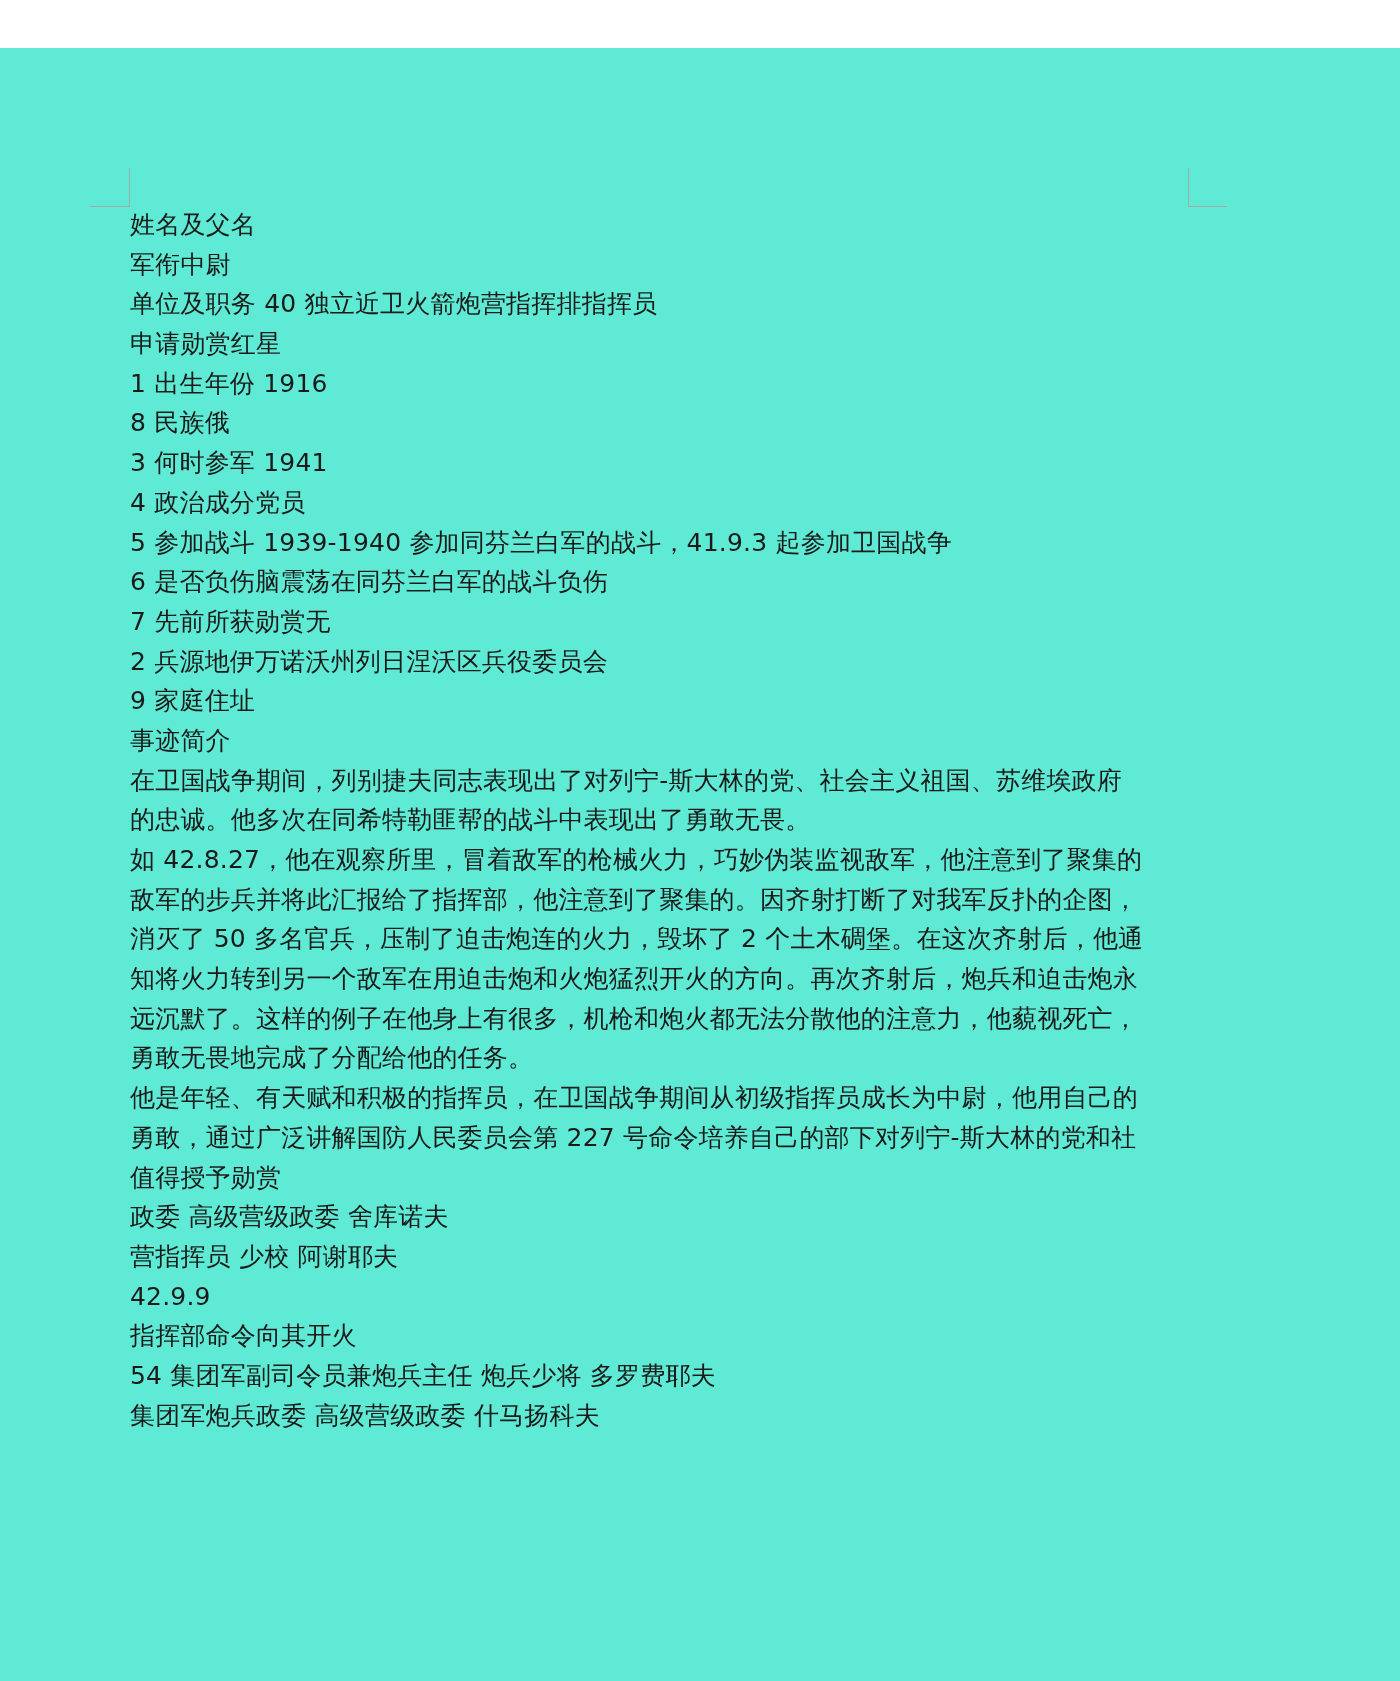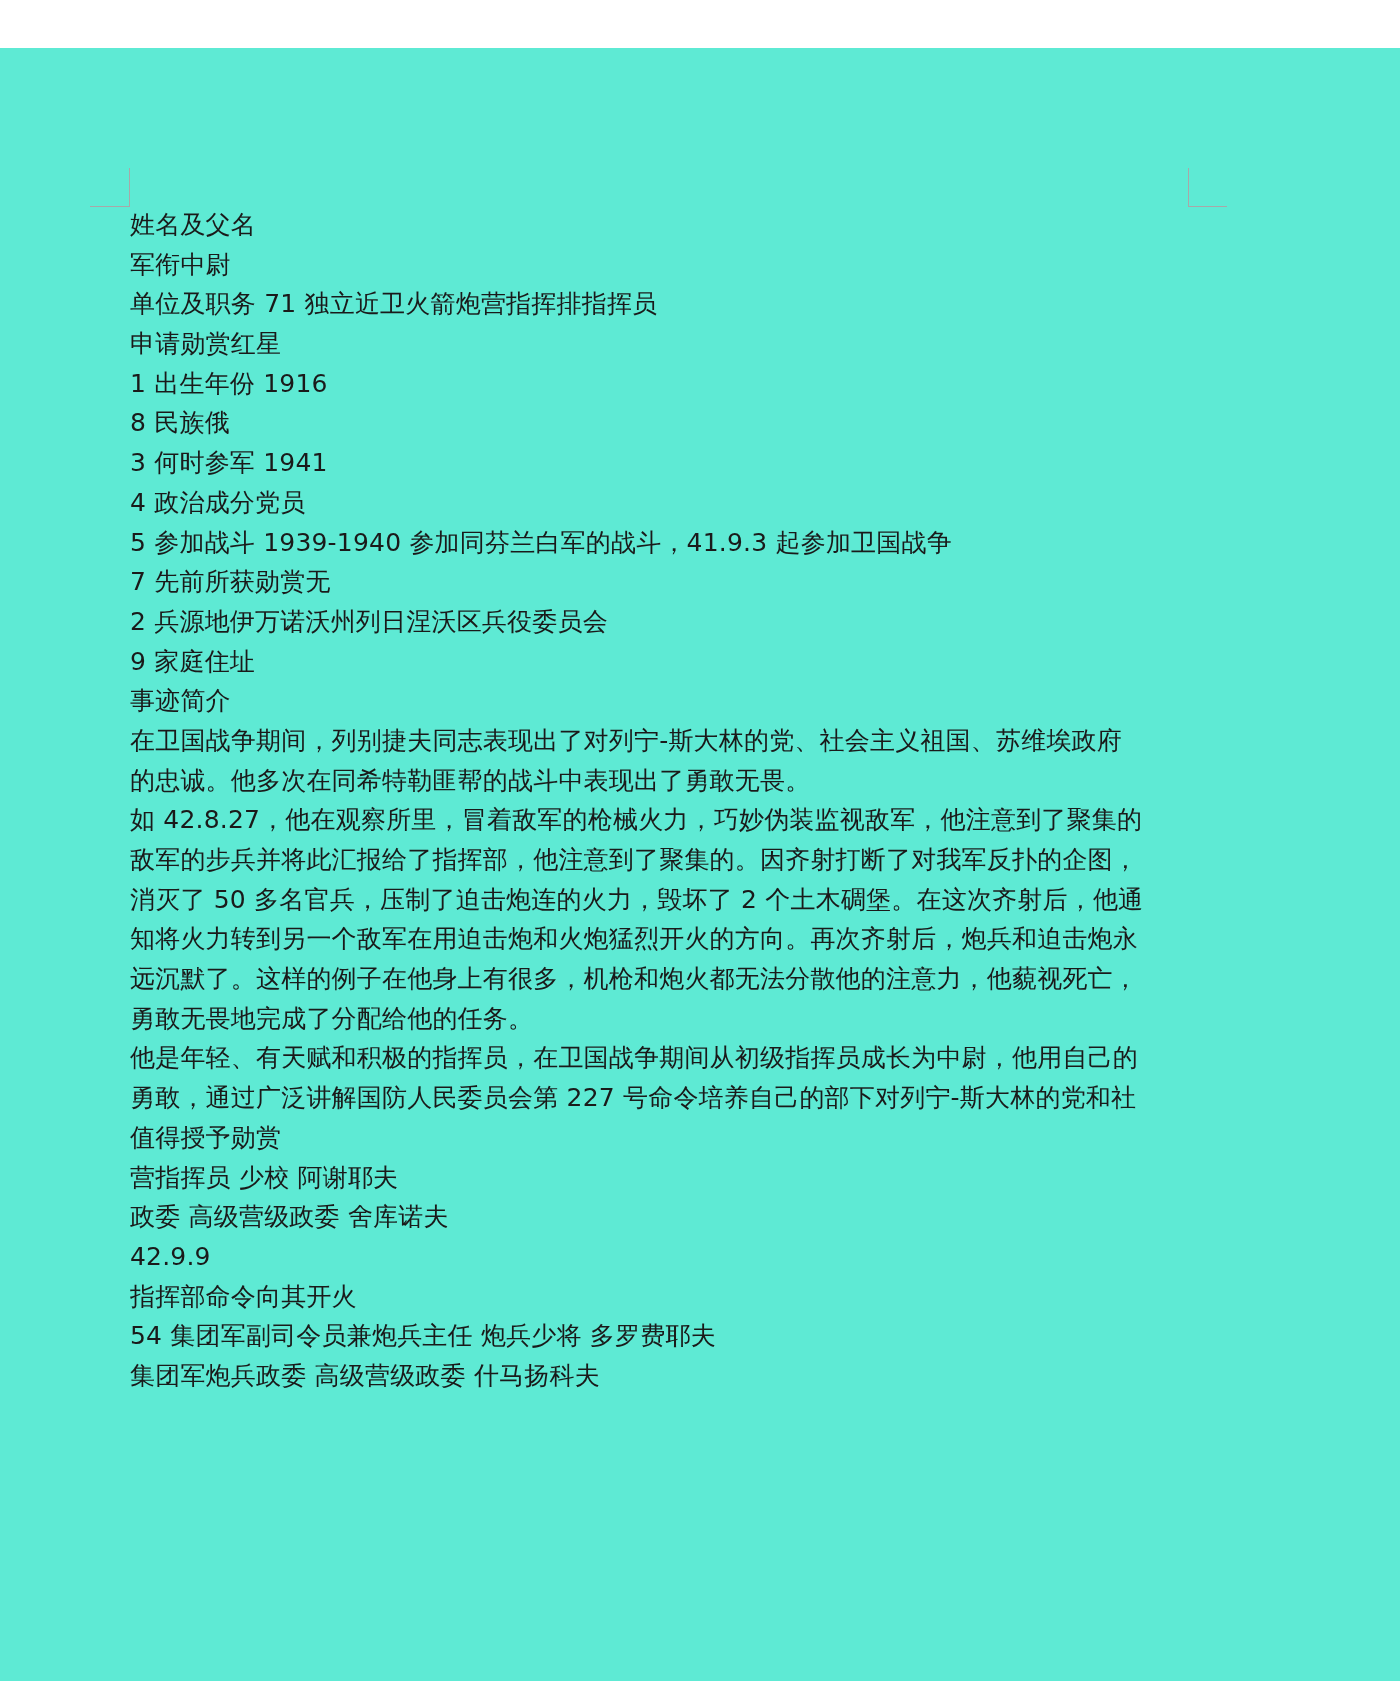--- a/index.html
+++ b/index.html
@@ -59,28 +59,29 @@
 <body>
 
 <div class="page">
   <div class="corner corner-tl"></div>
   <div class="corner corner-tr"></div>
 
   <div class="content">
 
     <div class="line">姓名及父名</div>
     <div class="line">军衔中尉</div>
-    <div class="line">单位及职务 71 独立近卫火箭炮营指挥排指挥员</div>
+    <div class="line">单位及职务 40 独立近卫火箭炮营指挥排指挥员</div>
     <div class="line">申请勋赏红星</div>
 
     <div class="line">1 出生年份 1916</div>
     <div class="line">8 民族俄</div>
     <div class="line">3 何时参军 1941</div>
     <div class="line">4 政治成分党员</div>
     <div class="line">5 参加战斗 1939-1940 参加同芬兰白军的战斗，41.9.3 起参加卫国战争</div>
+    <div class="line">6 是否负伤脑震荡在同芬兰白军的战斗负伤</div>
     <div class="line">7 先前所获勋赏无</div>
     <div class="line">2 兵源地伊万诺沃州列日涅沃区兵役委员会</div>
     <div class="line">9 家庭住址</div>
 
     <div class="line">事迹简介</div>
 
     <div>
       <div class="line">在卫国战争期间，列别捷夫同志表现出了对列宁-斯大林的党、社会主义祖国、苏维埃政府</div>
       <div class="line">的忠诚。他多次在同希特勒匪帮的战斗中表现出了勇敢无畏。</div>
     </div>
@@ -93,20 +94,20 @@
       <div class="line">远沉默了。这样的例子在他身上有很多，机枪和炮火都无法分散他的注意力，他藐视死亡，</div>
       <div class="line">勇敢无畏地完成了分配给他的任务。</div>
     </div>
 
     <div>
       <div class="line">他是年轻、有天赋和积极的指挥员，在卫国战争期间从初级指挥员成长为中尉，他用自己的</div>
       <div class="line">勇敢，通过广泛讲解国防人民委员会第 227 号命令培养自己的部下对列宁-斯大林的党和社</div>
     </div>
 
     <div class="line">值得授予勋赏</div>
+    <div class="line">政委  高级营级政委  舍库诺夫</div>
     <div class="line">营指挥员  少校  阿谢耶夫</div>
-    <div class="line">政委  高级营级政委  舍库诺夫</div>
     <div class="line">42.9.9</div>
     <div class="line">指挥部命令向其开火</div>
     <div class="line">54 集团军副司令员兼炮兵主任  炮兵少将  多罗费耶夫</div>
     <div class="line">集团军炮兵政委  高级营级政委  什马扬科夫</div>
   </div>
 </div>
 
 </body></html>

